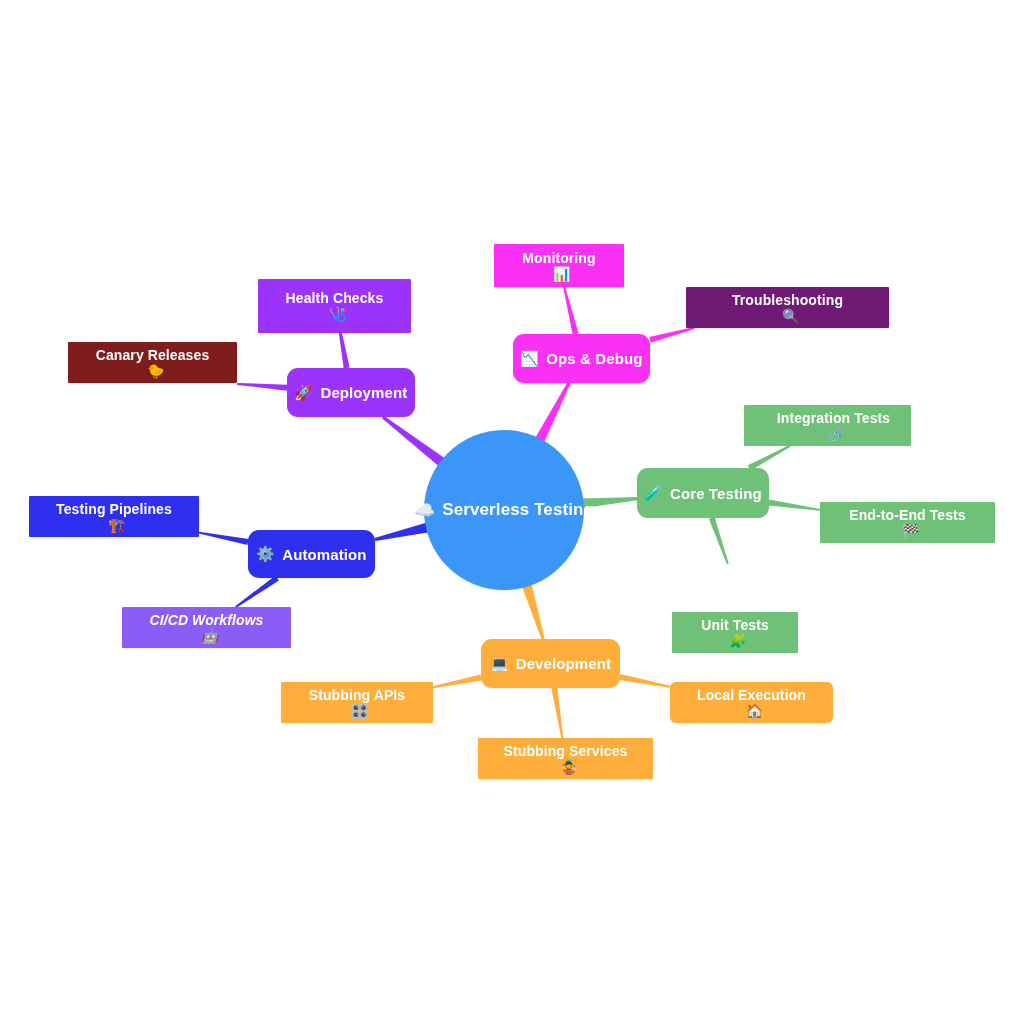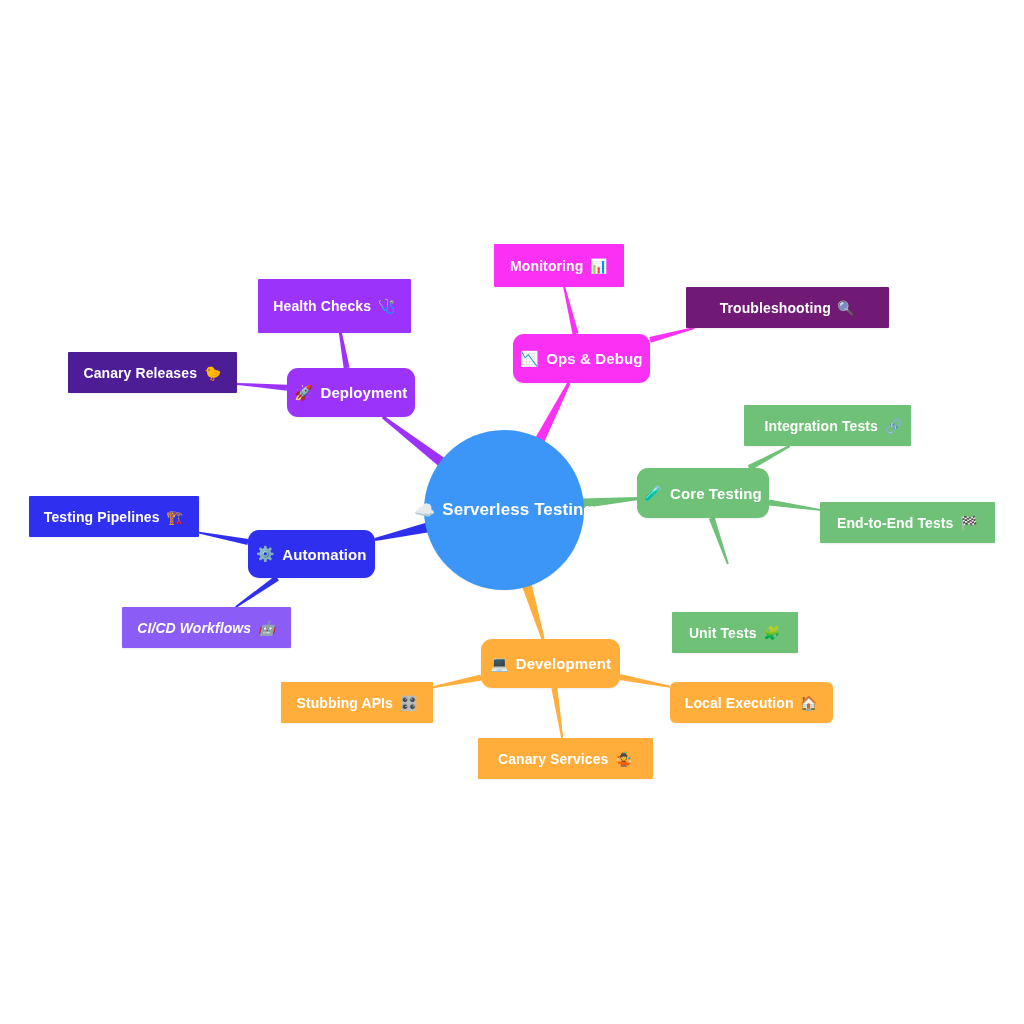--- a/index.html
+++ b/index.html
@@ -42,20 +42,21 @@
   }
   .branch-node {
     border-radius: 11px;
     font-size: 15px;
     box-shadow: 0 1px 2px rgba(0,0,0,0.07);
   }
   .leaf-node {
     border-radius: 1px;
     font-size: 14px;
     box-shadow: 0 1px 2px rgba(0,0,0,0.07);
+    flex-direction: column;
   }
   .node-emoji {
     font-family: "DejaVu Sans", sans-serif;
     font-weight: normal;
   }
   .emoji-lead { margin-right: 7px; }
   .emoji-trail { margin-left: 7px; }
 </style>
 </head>
 <body>
@@ -119,36 +120,36 @@
       </div>
       <div class="node leaf-node" style="left: 281px; top: 682px; width: 152px; height: 41px; background: rgb(255, 174, 59);">
         <span>Stubbing APIs</span>
         <span class="node-emoji emoji-trail">🎛️</span>
       </div>
       <div class="node leaf-node" style="left: 670px; top: 682px; width: 163px; height: 41px; background: rgb(255, 174, 59); border-radius: 6px;">
         <span>Local Execution</span>
         <span class="node-emoji emoji-trail">🏠</span>
       </div>
       <div class="node leaf-node" style="left: 478px; top: 738px; width: 175px; height: 41px; background: rgb(255, 174, 59);">
-        <span>Canary Services</span>
+        <span>Stubbing Services</span>
         <span class="node-emoji emoji-trail">🤹</span>
       </div>
       <div class="node leaf-node" style="left: 29px; top: 496px; width: 170px; height: 41px; background: rgb(47, 47, 240);">
         <span>Testing Pipelines</span>
         <span class="node-emoji emoji-trail">🏗️</span>
       </div>
       <div class="node leaf-node" style="left: 122px; top: 607px; width: 169px; height: 41px; background: #8b5cf6; font-style: italic;">
         <span>CI/CD Workflows</span>
         <span class="node-emoji emoji-trail">🤖</span>
       </div>
       <div class="node leaf-node" style="left: 258px; top: 279px; width: 153px; height: 54px; background: rgb(156, 51, 250);">
         <span>Health Checks</span>
         <span class="node-emoji emoji-trail">🩺</span>
       </div>
-      <div class="node leaf-node" style="left: 68px; top: 352px; width: 169px; height: 41px; background: #4c1d95;">
+      <div class="node leaf-node" style="left: 68px; top: 342px; width: 169px; height: 41px; background: #7f1d1d;">
         <span>Canary Releases</span>
         <span class="node-emoji emoji-trail">🐤</span>
       </div>
       <div class="node leaf-node" style="left: 494px; top: 244px; width: 130px; height: 43px; background: rgb(250, 49, 245);">
         <span>Monitoring</span>
         <span class="node-emoji emoji-trail">📊</span>
       </div>
       <div class="node leaf-node" style="left: 686px; top: 287px; width: 203px; height: 41px; background: #701a75;">
         <span>Troubleshooting</span>
         <span class="node-emoji emoji-trail">🔍</span>

